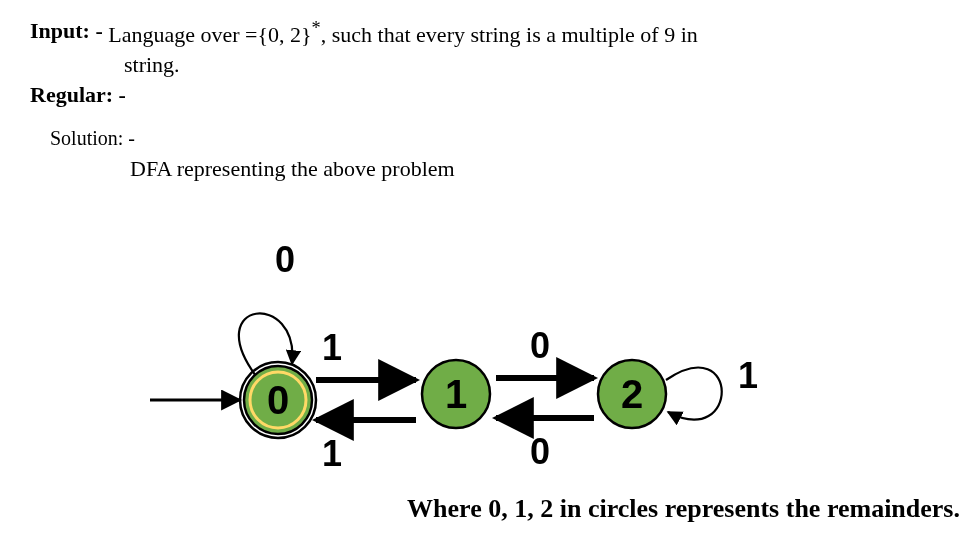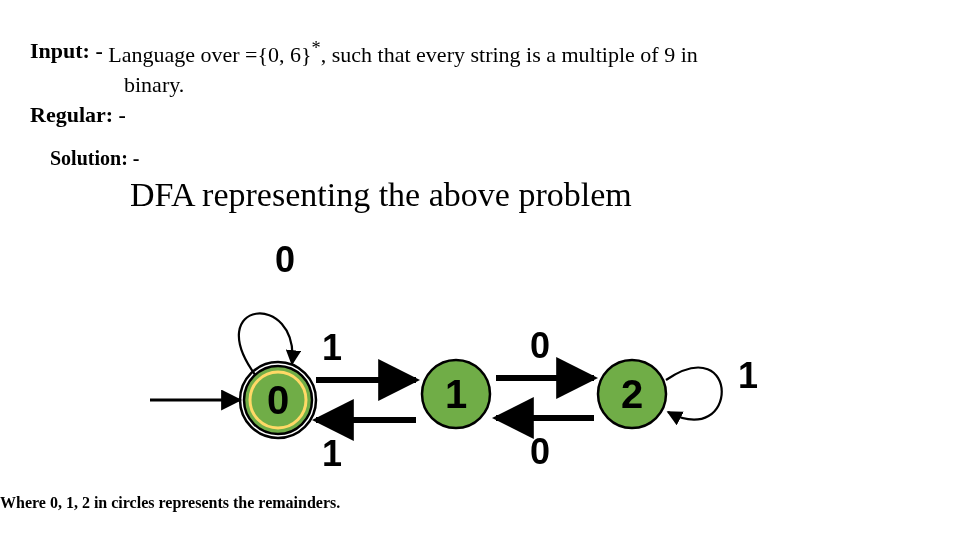--- a/index.html
+++ b/index.html
@@ -6,65 +6,65 @@
   body {
     width: 960px;
     height: 540px;
     background: #ffffff;
     font-family: "Times New Roman", Times, serif;
     color: #000000;
     position: relative;
     overflow: hidden;
   }
   .header {
-    padding: 36px 30px 0 30px;
+    padding: 16px 30px 0 30px;
     font-size: 22px;
     line-height: 1.35;
     font-family: Liberation Serif, serif;
   }
   .header .row { display: flex; }
   .header .label { font-weight: bold; white-space: pre; }
   .header .indent { display: inline-block; width: 94px; }
   .solution {
     padding: 18px 0 0 50px;
     font-size: 20px;
-    font-weight: bold;
+    font-weight: normal;
   }
   .subtitle {
     padding: 6px 0 0 130px;
-    font-size: 34px;
+    font-size: 22px;
   }
   .diagram {
     position: absolute;
     left: 0; top: 0;
     width: 960px; height: 540px;
     pointer-events: none;
   }
   .footer {
     position: absolute;
     left: 0; right: 0;
     top: 494px;
-    text-align: left;
-    font-size: 16px;
+    text-align: right;
+    font-size: 26px;
     font-weight: bold;
   }
 </style>
 </head>
 <body>
 
 <div class="header">
   <div class="row">
     <span class="label">Input: - </span>
     <span>
-      <span>Language over ={0, 6}</span><sup>*</sup><span>, such that every string is a multiple of 9 in</span>
+      <span>Language over ={0, 2}</span><sup>*</sup><span>, such that every string is a multiple of 9 in</span>
     </span>
   </div>
   <div class="row">
     <span class="indent"></span>
-    <span>binary.</span>
+    <span>string.</span>
   </div>
   <div class="row">
     <span class="label">Regular: - </span>
   </div>
 </div>
 
 <div class="solution">Solution: -</div>
 <div class="subtitle">DFA representing the above problem</div>
 
 <svg class="diagram" viewBox="0 0 960 540">

